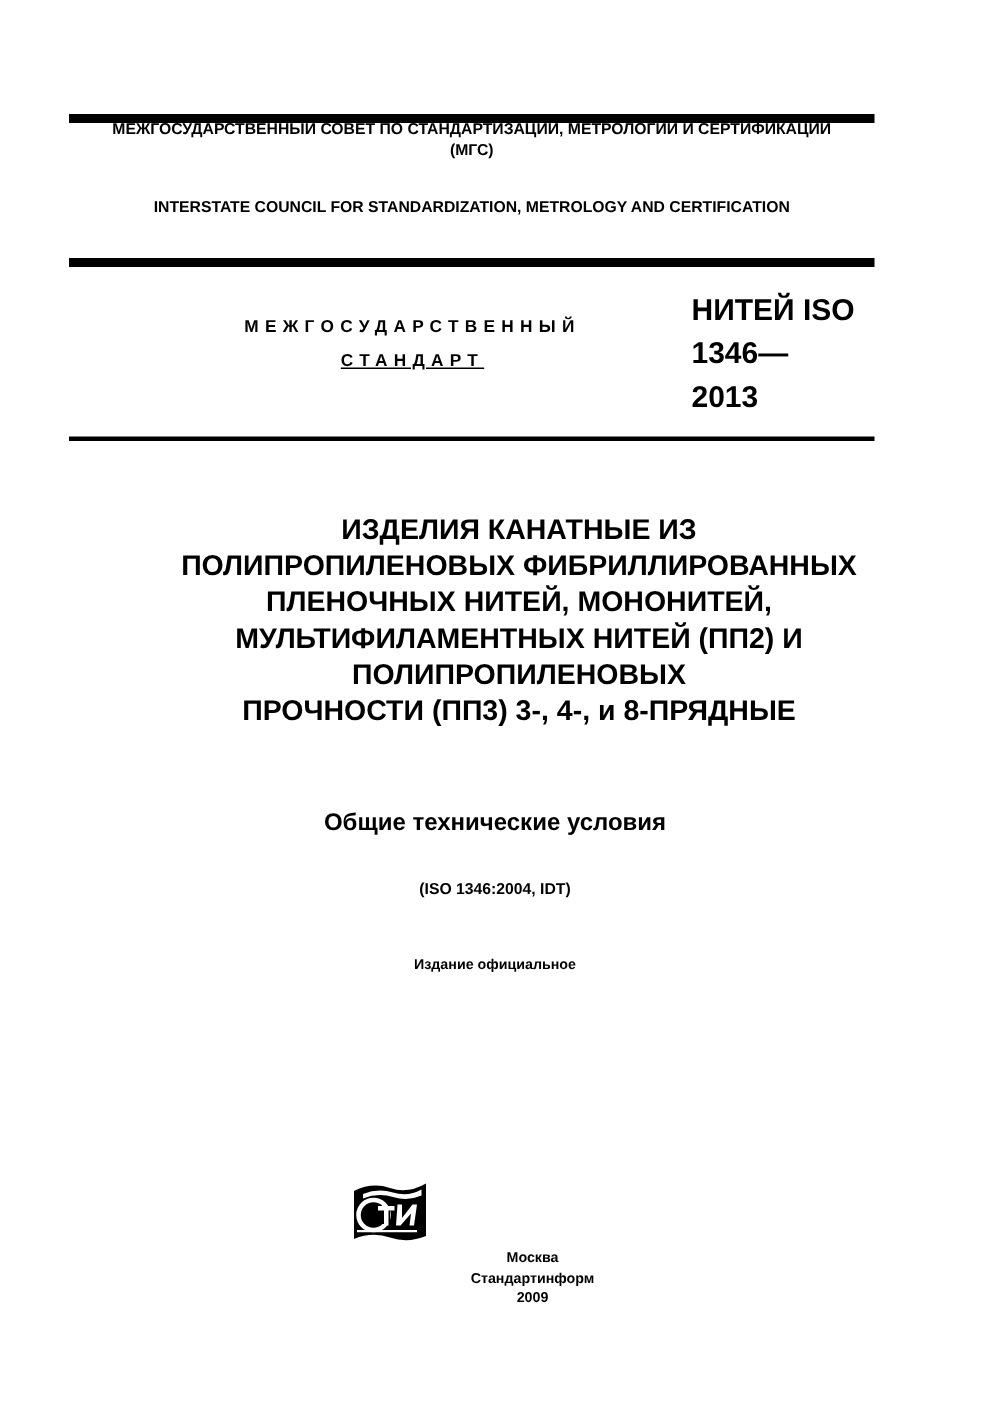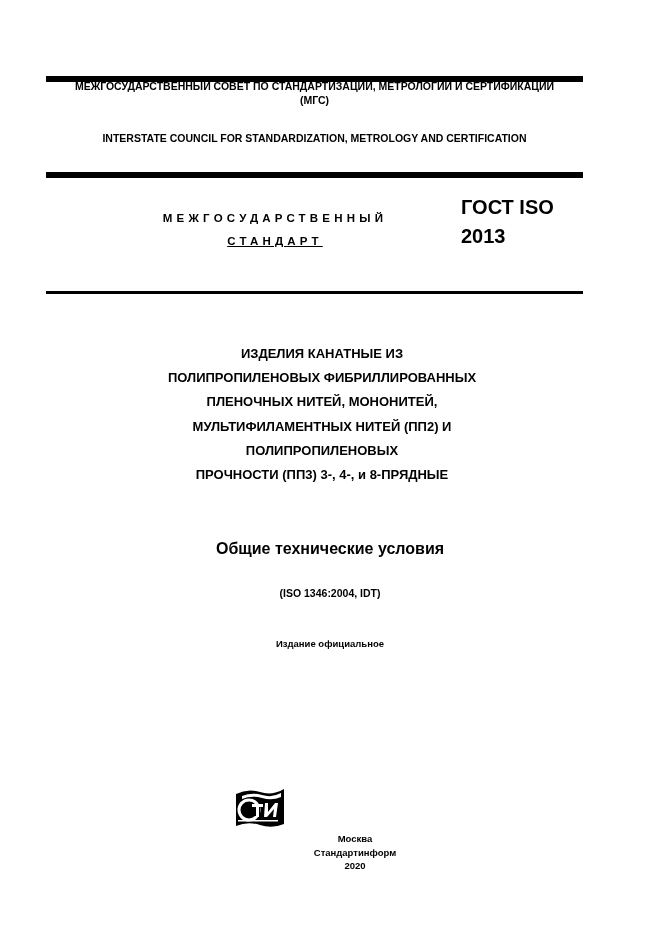--- a/index.html
+++ b/index.html
@@ -53,26 +53,26 @@
       left: 461px;
       top: 193px;
       font-weight: bold;
       font-size: 20px;
       line-height: 29px;
       width: 120px;
     }
     .gost-number span { display: block; }
     .main-title {
       position: absolute;
-      left: 32px;
+      left: 56px;
       width: 580px;
       top: 342px;
       text-align: center;
       font-weight: bold;
-      font-size: 13px;
+      font-size: 19px;
       line-height: 24.2px;
     }
     .main-title span { display: block; }
     .subtitle {
       position: absolute;
       left: 40px;
       width: 580px;
       top: 539px;
       text-align: center;
       font-weight: bold;
@@ -134,21 +134,22 @@
   <div class="council" style="top:131px;">
     <div>INTERSTATE COUNCIL FOR STANDARDIZATION, METROLOGY AND CERTIFICATION</div>
   </div>
 
   <div class="rule-thick" style="top:172px;"></div>
 
   <div class="std-type" style="top:211px;">МЕЖГОСУДАРСТВЕННЫЙ</div>
   <div class="std-type" style="top:234px;text-decoration:underline;">СТАНДАРТ</div>
 
   <div class="gost-number">
-    <span>ГОСТ ISO</span>
+    <span>НИТЕЙ ISO</span>
+    <span>1346—</span>
     <span>2013</span>
   </div>
 
   <div class="rule-thin" style="top:291px;"></div>
 
   <div class="main-title">
     <span>ИЗДЕЛИЯ КАНАТНЫЕ ИЗ</span>
     <span>ПОЛИПРОПИЛЕНОВЫХ ФИБРИЛЛИРОВАННЫХ</span>
     <span>ПЛЕНОЧНЫХ НИТЕЙ, МОНОНИТЕЙ,</span>
     <span>МУЛЬТИФИЛАМЕНТНЫХ НИТЕЙ (ПП2) И</span>
@@ -176,16 +177,16 @@
       <rect x="22" y="20" width="3" height="13" fill="#ffffff"></rect>
 
       <path d="M31 19 L34 19 L34 28 L41 19 L44 19 L42 33 L39 33 L40 25 L33 33 L30 33 Z" fill="#ffffff"></path>
       <rect x="4" y="36" width="40" height="1.5" fill="#ffffff"></rect>
     </svg>
   </div>
 
   <div class="publisher">
     <span>Москва</span>
     <span>Стандартинформ</span>
-    <span>2020</span>
+    <span>2009</span>
   </div>
 
 </div>
 
 </body></html>

